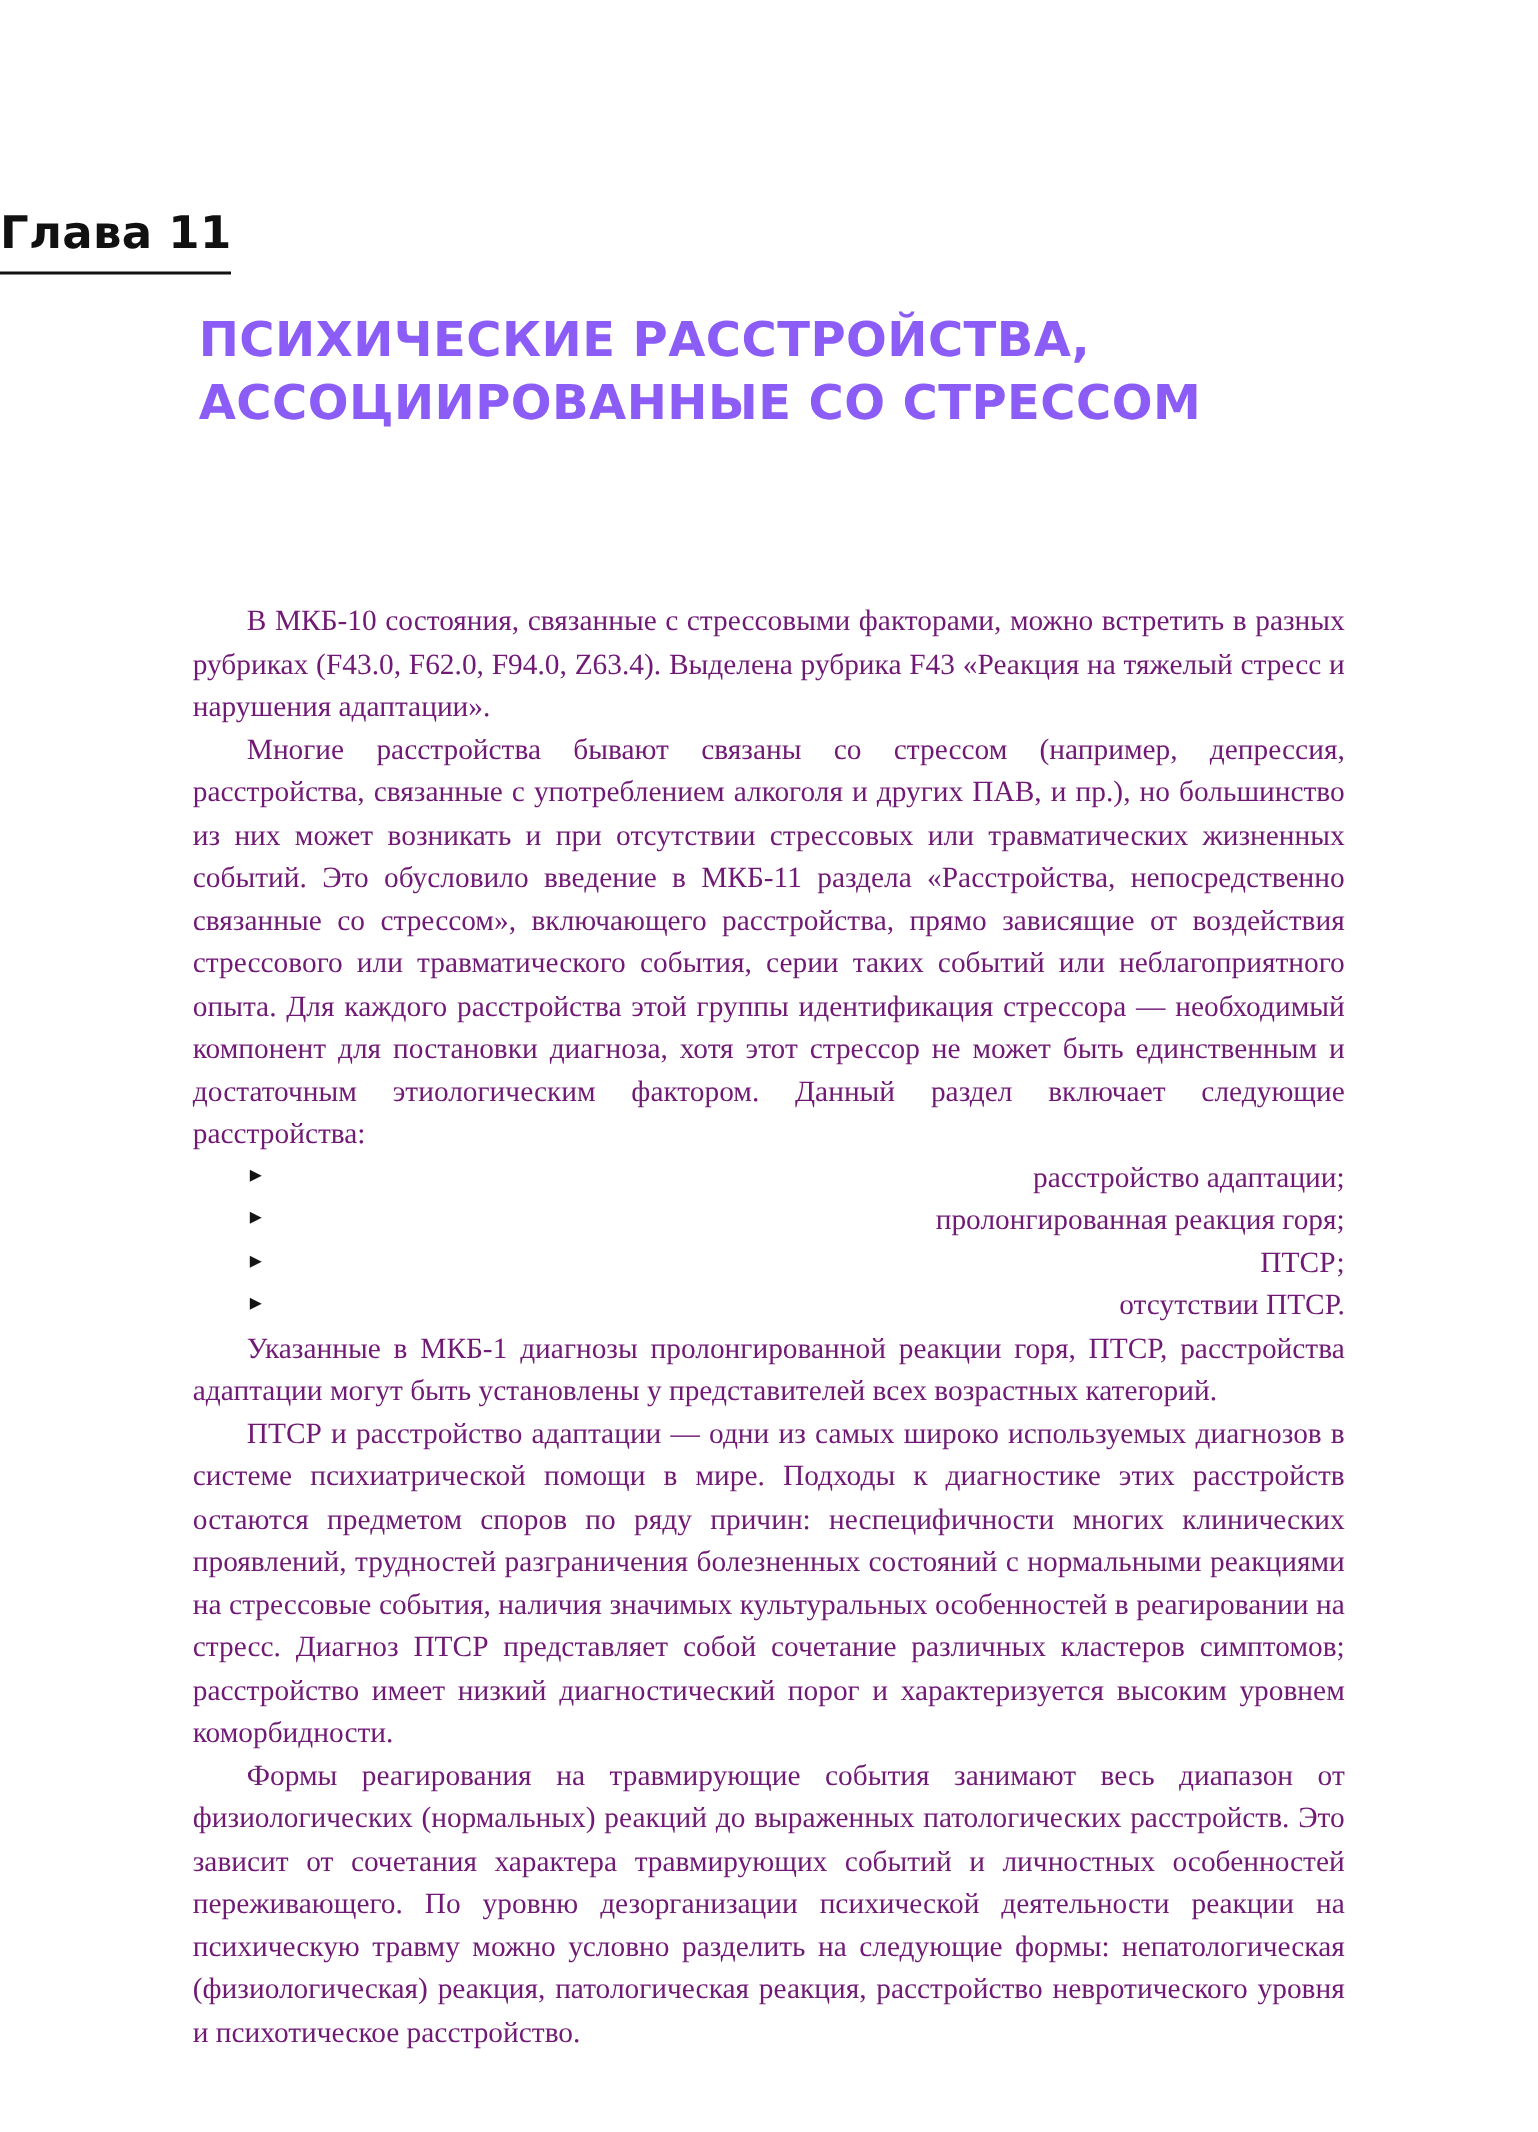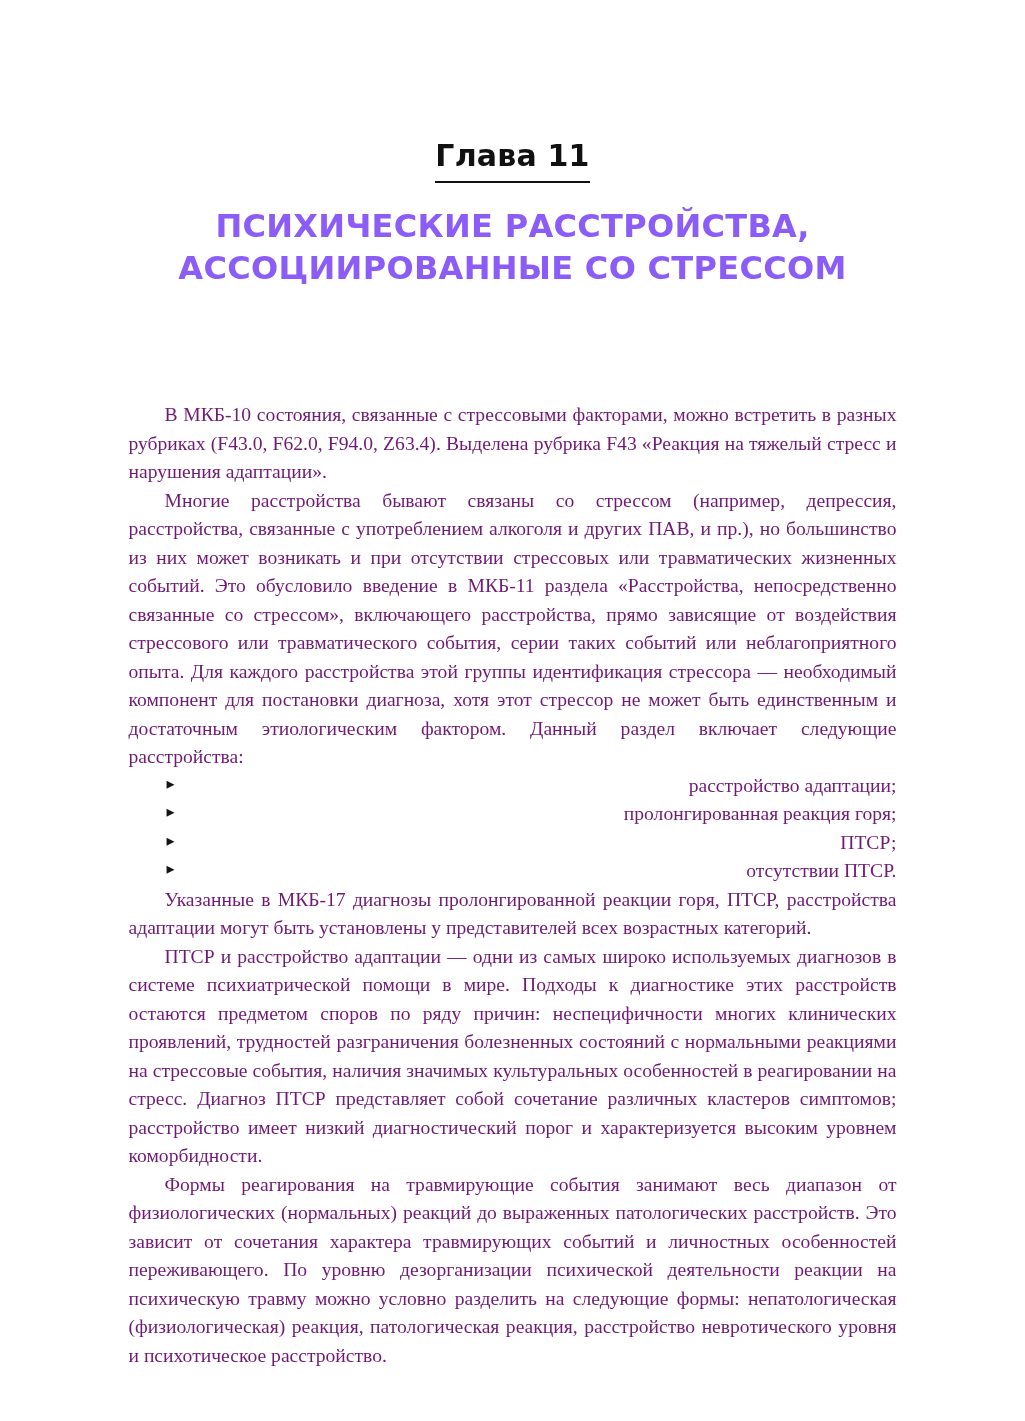--- a/index.html
+++ b/index.html
@@ -17,21 +17,20 @@
   .page {
     position: relative;
     width: 1025px;
     height: 1421px;
     box-sizing: border-box;
     padding: 0;
     overflow: hidden;
   }
   .chapter-block {
     margin-top: 138px;
-    text-align: center;
   }
   .chapter-number {
     font-family: "DejaVu Sans", sans-serif;
     font-size: 30px;
     font-weight: 600;
     letter-spacing: 0.2px;
     color: #111111;
     display: inline-block;
     padding-bottom: 7px;
     border-bottom: 2px solid #111111;
@@ -103,18 +102,18 @@
     <p>В МКБ-10 состояния, связанные с стрессовыми факторами, можно встретить в разных рубриках (F43.0, F62.0, F94.0, Z63.4). Выделена рубрика F43 «Реакция на тяжелый стресс и нарушения адаптации».</p>
     <p>Многие расстройства бывают связаны со стрессом (например, депрессия, расстройства, связанные с употреблением алкоголя и других ПАВ, и пр.), но большинство из них может возникать и при отсутствии стрессовых или травматических жизненных событий. Это обусловило введение в МКБ-11 раздела «Расстройства, непосредственно связанные со стрессом», включающего расстройства, прямо зависящие от воздействия стрессового или травматического события, серии таких событий или неблагоприятного опыта. Для каждого расстройства этой группы идентификация стрессора — необходимый компонент для постановки диагноза, хотя этот стрессор не может быть единственным и достаточным этиологическим фактором. Данный раздел включает следующие расстройства:</p>
 
     <ul class="bullets">
       <li>расстройство адаптации;</li>
       <li>пролонгированная реакция горя;</li>
       <li>ПТСР;</li>
       <li>отсутствии ПТСР.</li>
     </ul>
 
-    <p>Указанные в МКБ-17 диагнозы пролонгированной реакции горя, ПТСР, расстройства адаптации могут быть установлены у представителей всех возрастных категорий.</p>
+    <p>Указанные в МКБ-1 диагнозы пролонгированной реакции горя, ПТСР, расстройства адаптации могут быть установлены у представителей всех возрастных категорий.</p>
     <p>ПТСР и расстройство адаптации — одни из самых широко используемых диагнозов в системе психиатрической помощи в мире. Подходы к диагностике этих расстройств остаются предметом споров по ряду причин: неспецифичности многих клинических проявлений, трудностей разграничения болезненных состояний с нормальными реакциями на стрессовые события, наличия значимых культуральных особенностей в реагировании на стресс. Диагноз ПТСР представляет собой сочетание различных кластеров симптомов; расстройство имеет низкий диагностический порог и характеризуется высоким уровнем коморбидности.</p>
     <p>Формы реагирования на травмирующие события занимают весь диапазон от физиологических (нормальных) реакций до выраженных патологических расстройств. Это зависит от сочетания характера травмирующих событий и личностных особенностей переживающего. По уровню дезорганизации психической деятельности реакции на психическую травму можно условно разделить на следующие формы: непатологическая (физиологическая) реакция, патологическая реакция, расстройство невротического уровня и психотическое расстройство.</p>
   </div>
 
 </div>
 
 </body></html>

